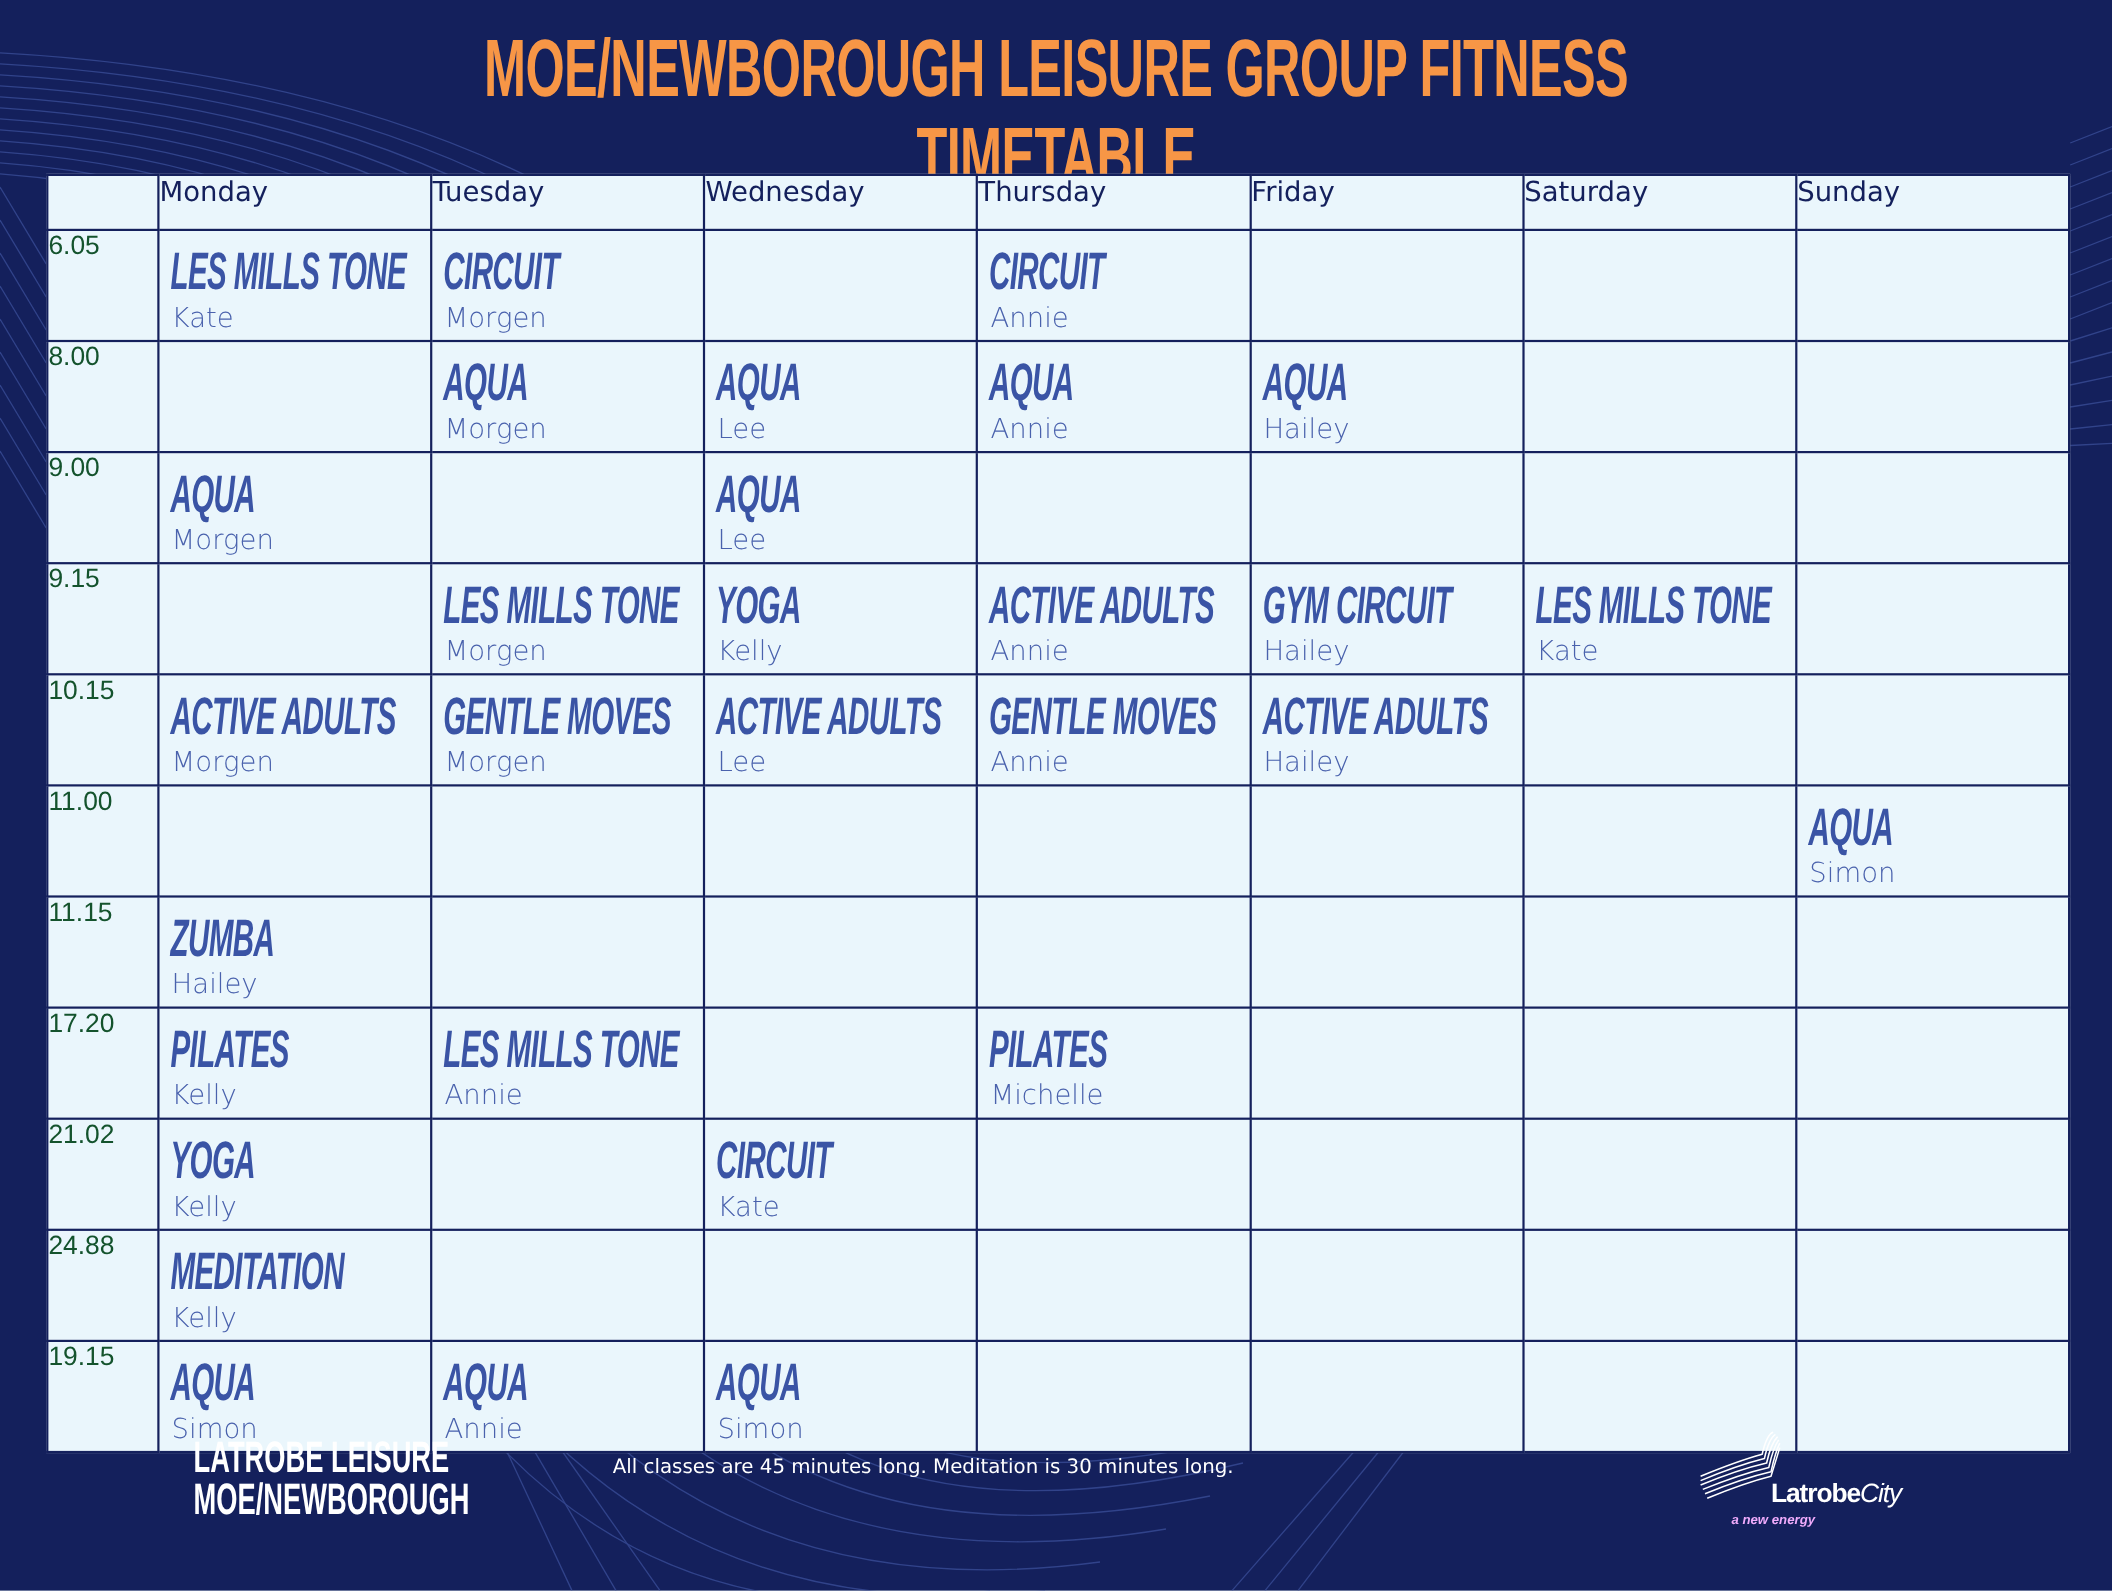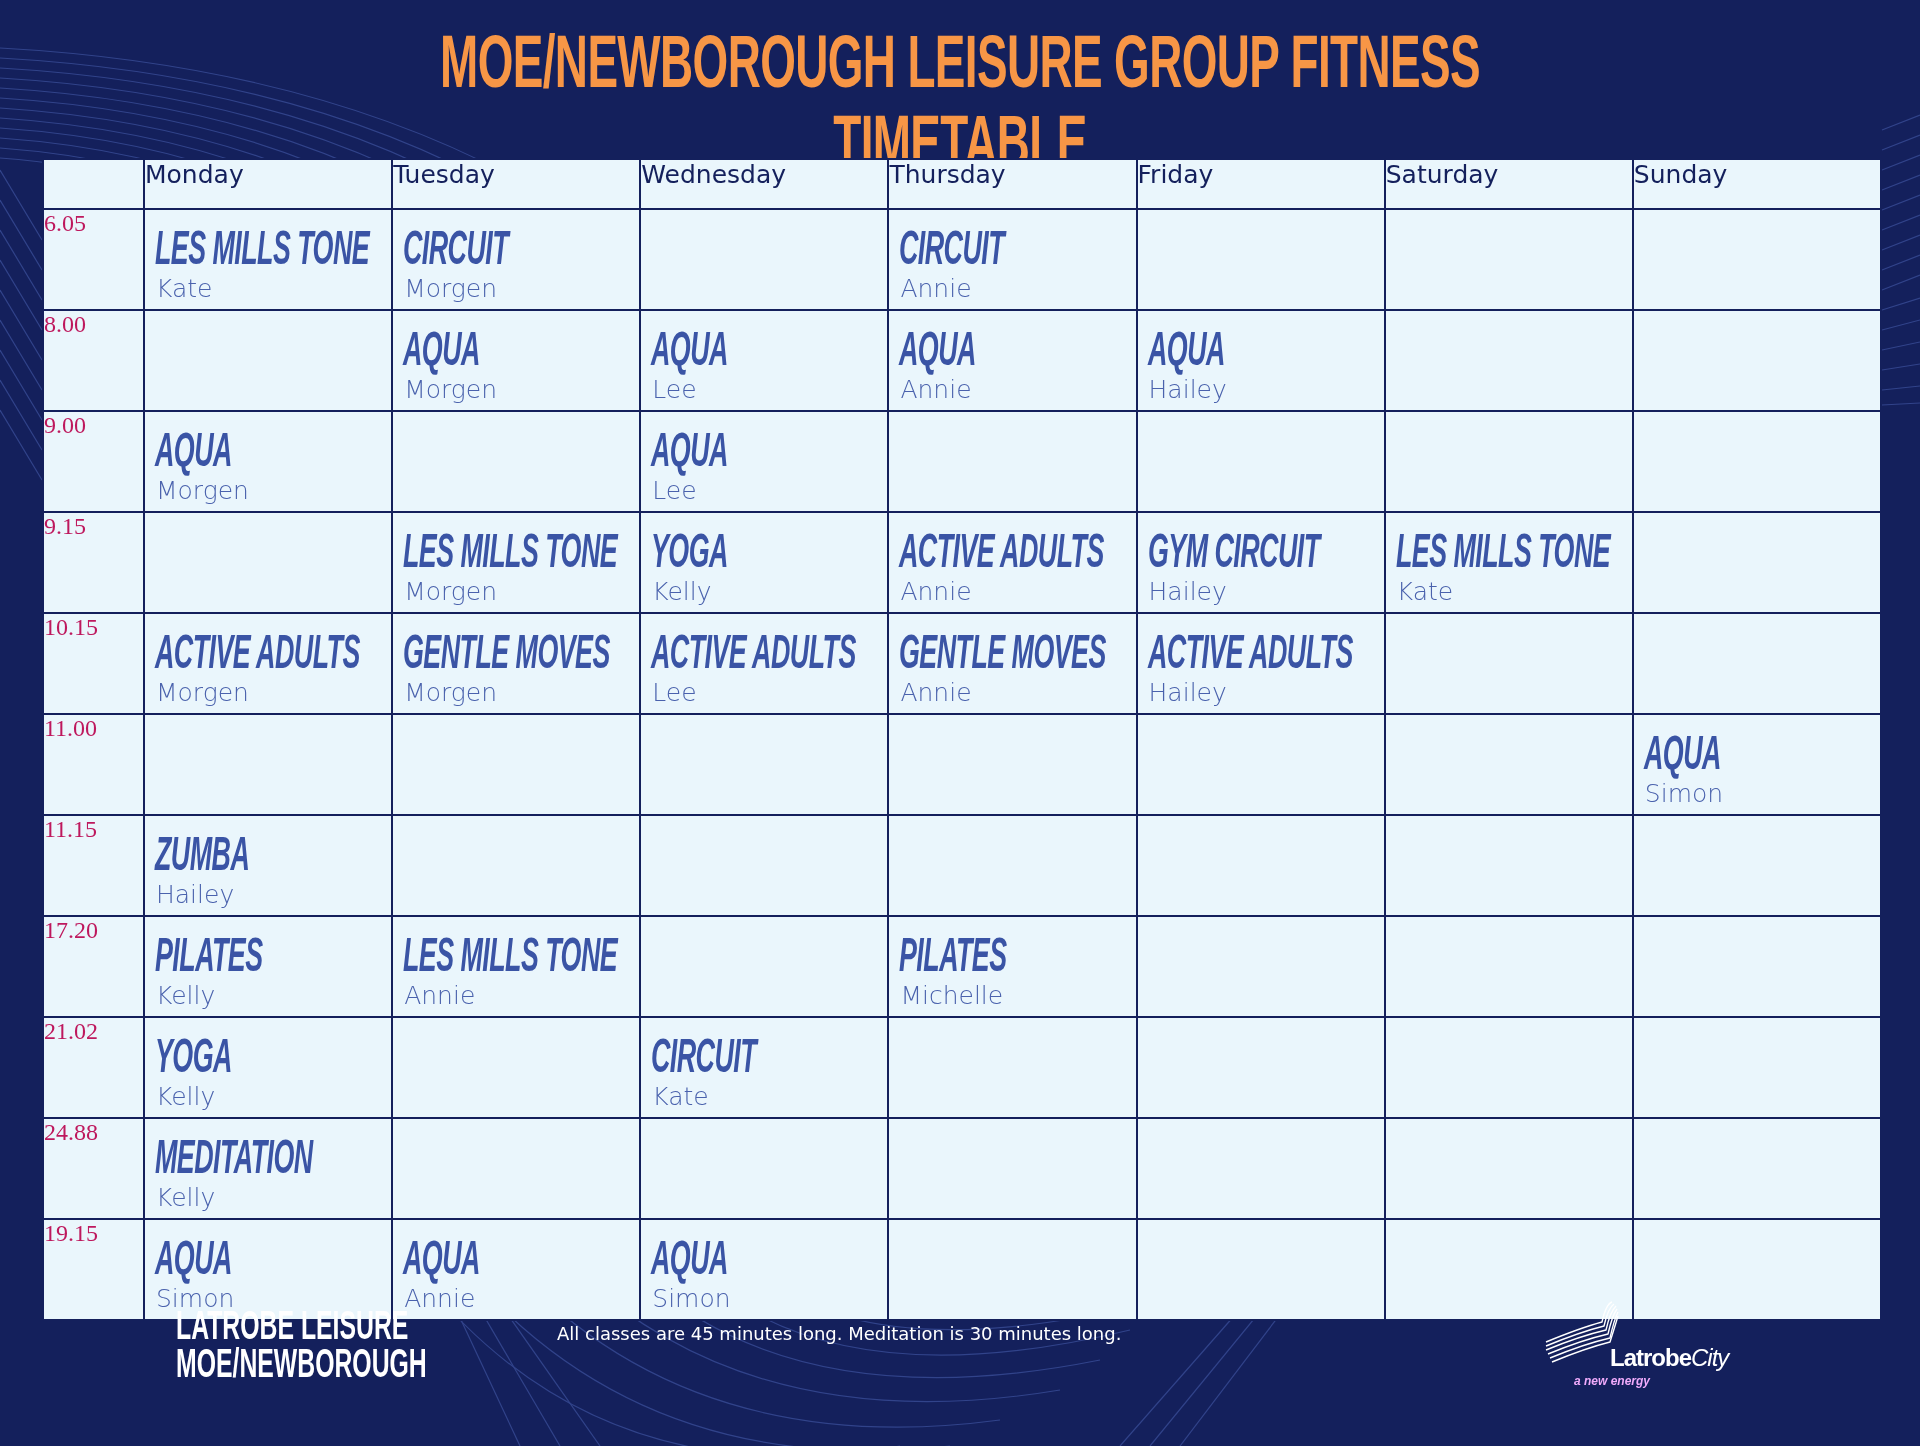--- a/index.html
+++ b/index.html
@@ -29,21 +29,21 @@
   }
   table.tt col.time { width: 101px; }
   table.tt tr.head { height: 50px; }
   table.tt tr.row { height: 101px; }
   th.day {
     text-align: left; font-weight: normal;
     font-family: "DejaVu Sans", sans-serif; font-size: 25px; color: #14205c;
     padding: 8px 0 0 11px; vertical-align: top;
   }
   td.time {
-    font-family: Liberation Serif, serif; font-size: 24px; color: #be185d;
+    font-family: Liberation Sans, sans-serif; font-size: 24px; color: #14532d;
     padding: 12px 0 0 9px;
   }
   .cls {
     display: block; padding: 14px 0 0 10px; height: 48px; white-space: nowrap;
     font-family: "Liberation Sans", sans-serif; font-weight: bold; font-style: italic;
     font-size: 48px; line-height: 48px; color: #3a54a5;
     transform: scaleX(0.56); transform-origin: 10px 0; letter-spacing: -1px;
   }
   .inst {
     display: block; padding: 0 0 0 11px; margin-top: 2px;

